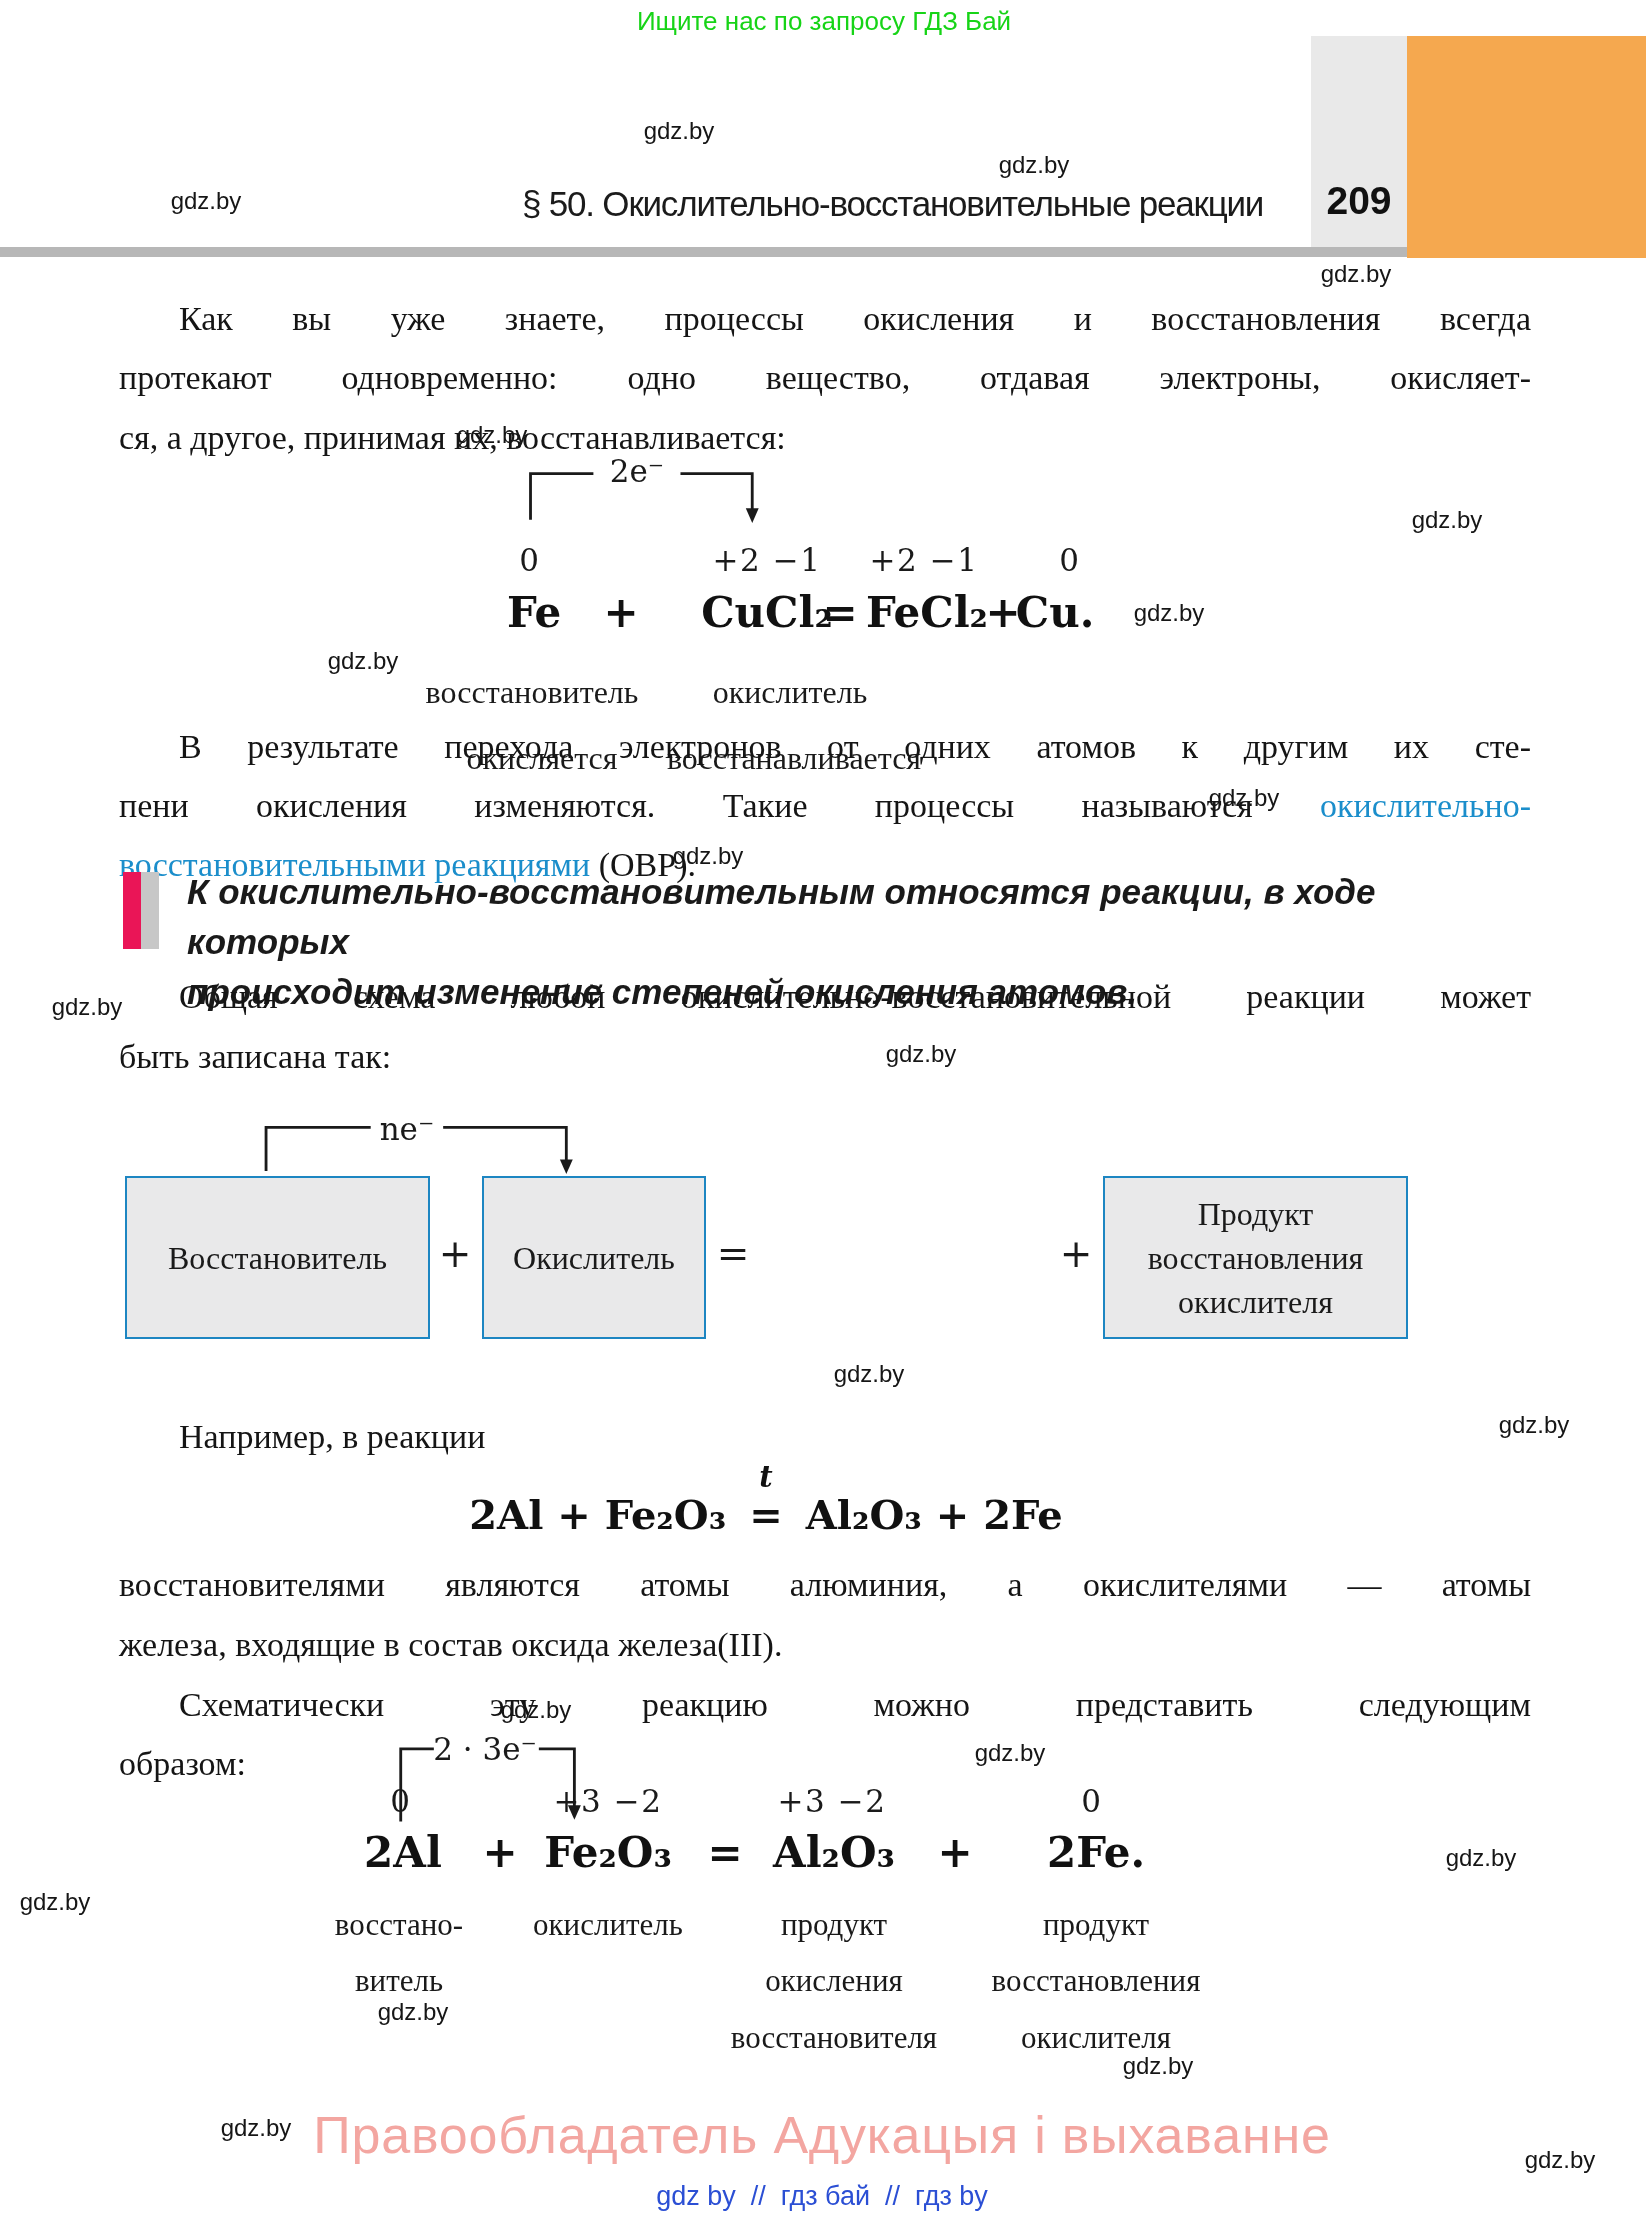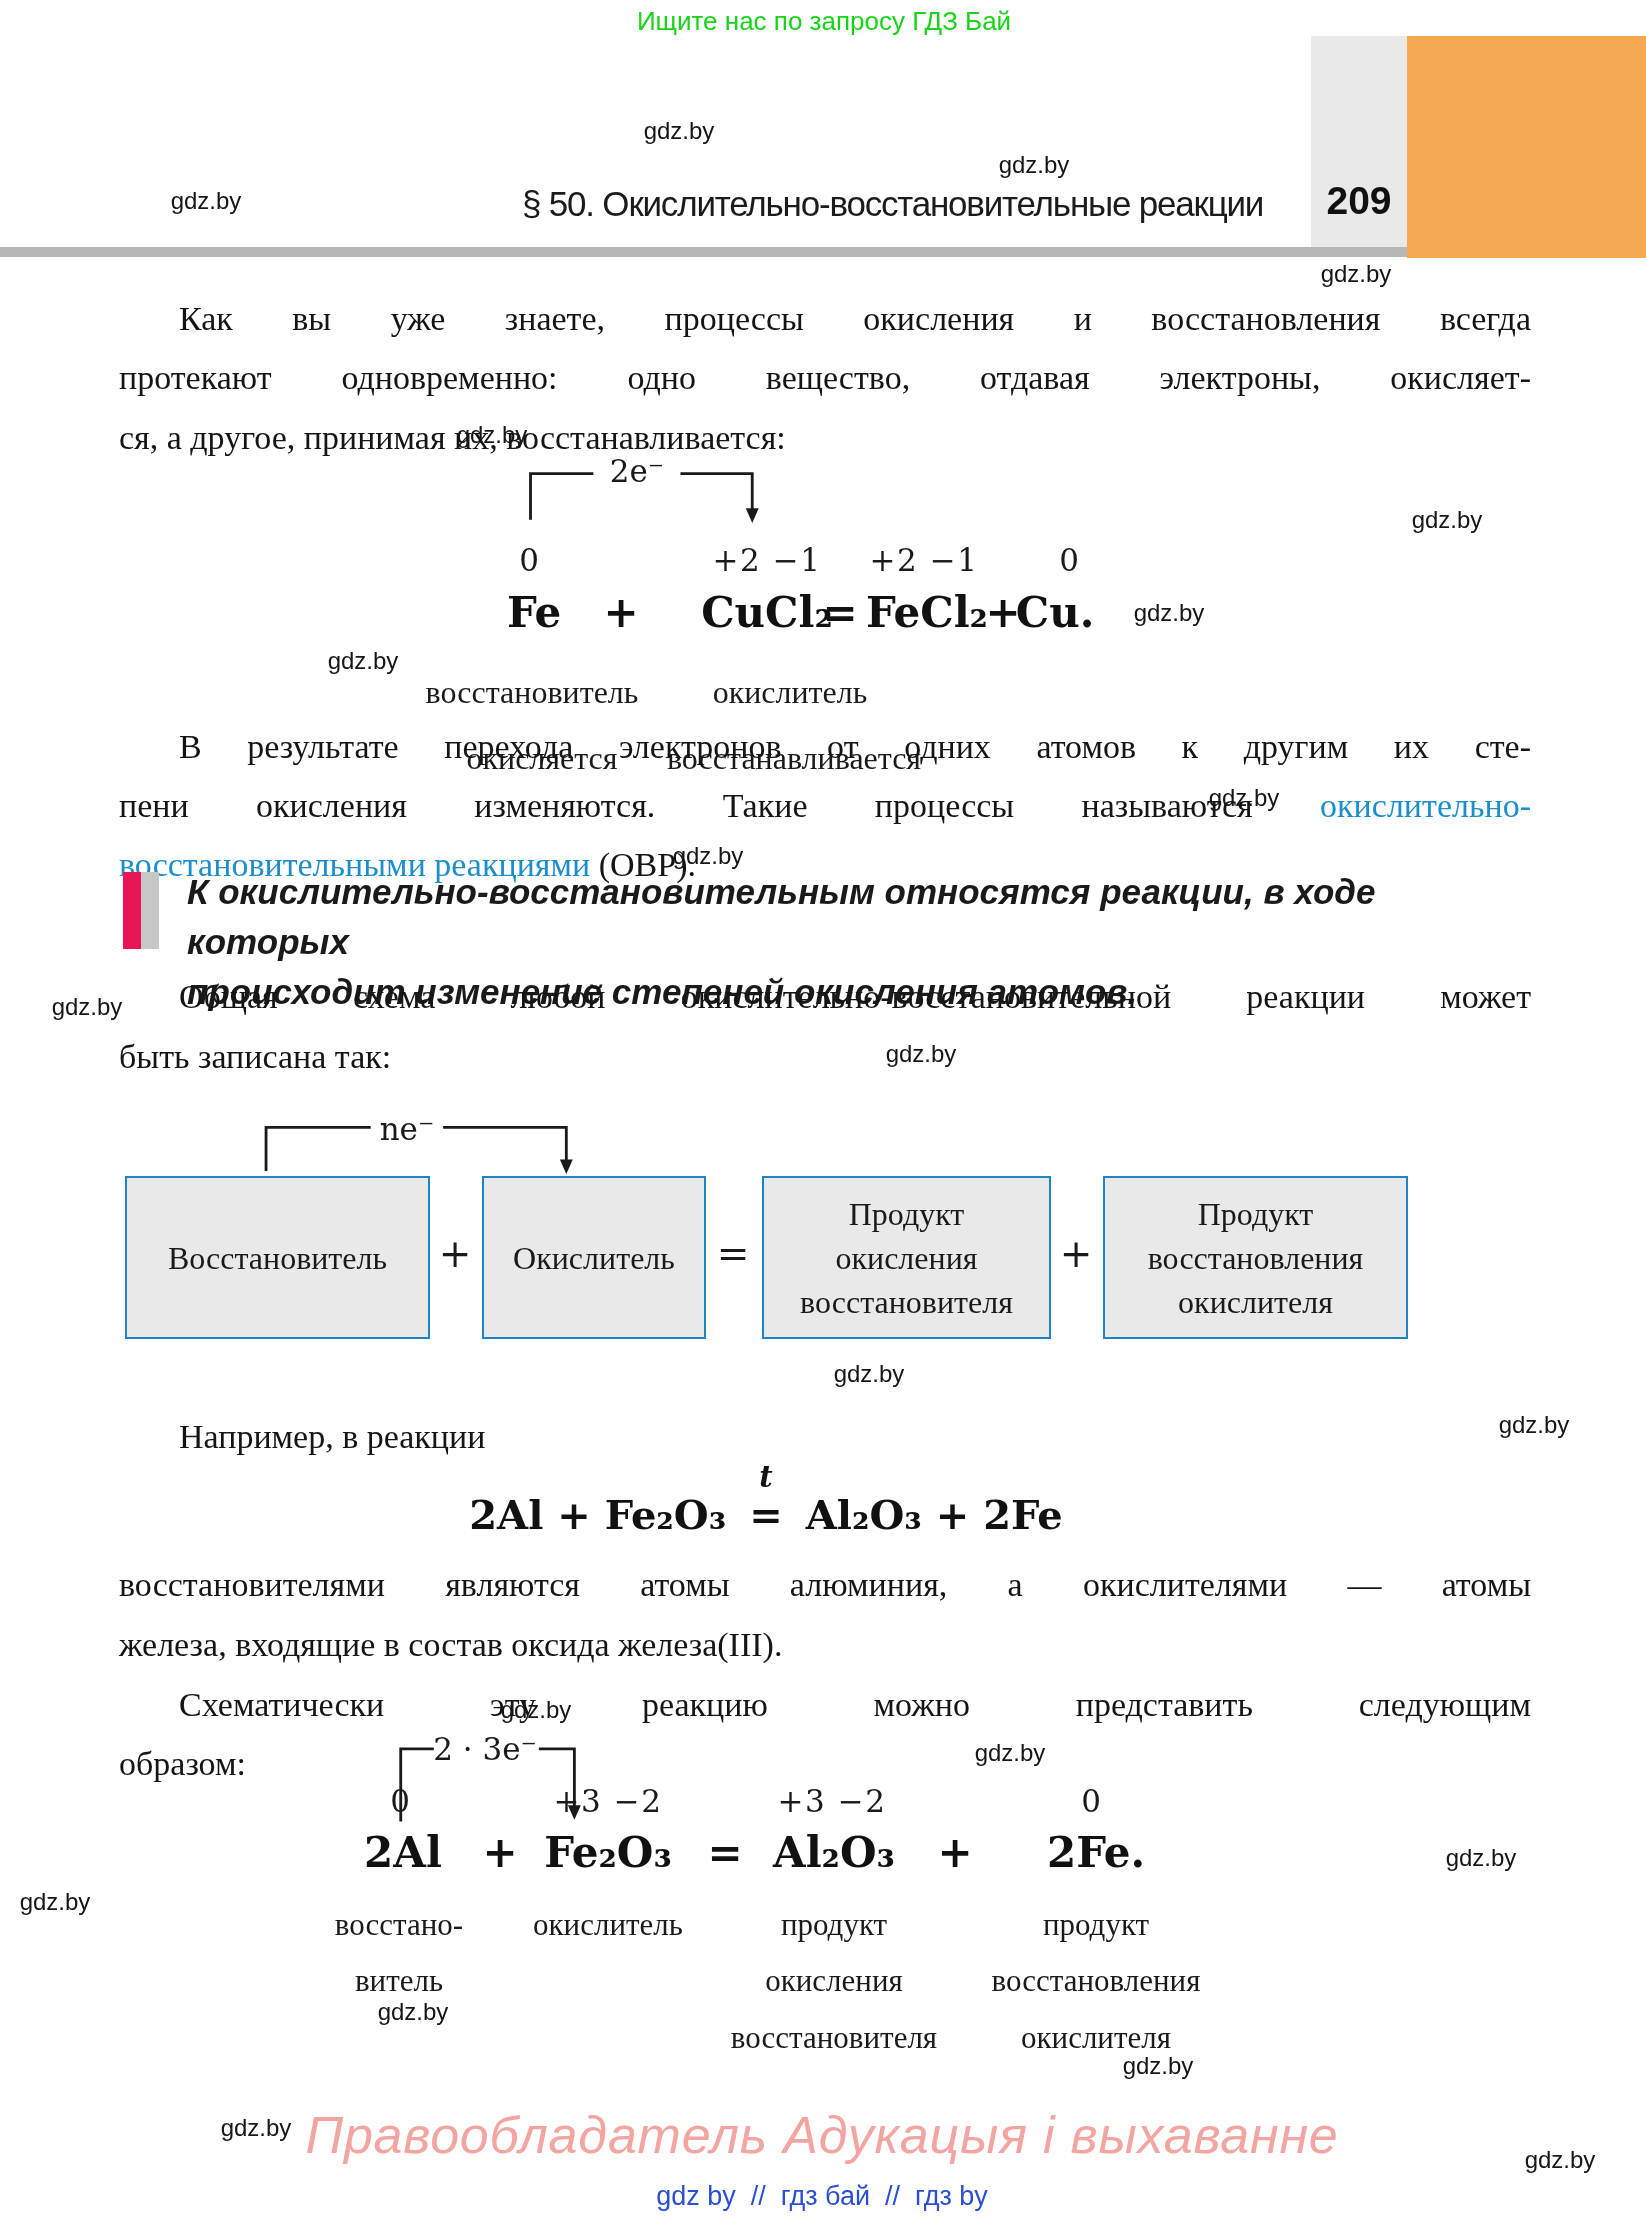--- a/index.html
+++ b/index.html
@@ -60,21 +60,21 @@
   
   .eq2{position:absolute;left:766px;top:1464px;transform:translateX(-50%);
        display:flex;align-items:flex-end;gap:23px;
        font-family:"DejaVu Serif",serif;font-weight:bold;font-size:40px;color:#111;white-space:nowrap;}
   .eq2 .tstack{display:inline-flex;flex-direction:column;align-items:center;line-height:1;}
   .eq2 .tstack i{font-family:"DejaVu Serif",serif;font-weight:bold;font-size:29px;line-height:27px;}
   .eq2 .tstack b{line-height:47px;}
 
   
   .footer-copy{position:absolute;left:822px;top:2105px;transform:translateX(-50%);
-               font-family:"Liberation Sans",sans-serif;font-style:italic;
+               font-family:"Liberation Sans",sans-serif;
                font-size:52px;letter-spacing:0.8px;color:var(--footer-pink);white-space:nowrap;}
   .footer-links{position:absolute;left:822px;top:2181px;transform:translateX(-50%);
                 font:27px "Liberation Sans",sans-serif;color:var(--links-blue);white-space:pre;}
 </style>
 </head>
 <body>
 
 <div class="page">
 
   <div class="banner">Ищите нас по запросу ГДЗ Бай</div>
@@ -158,23 +158,20 @@
     <polygon points="375,70 391,70 383,88"></polygon>
   </svg>
   <span class="eq-el cx" style="left:407px;top:1111px">ne⁻</span>
 
   <div class="sbox" style="left:125px;width:305px">
       <span>Восстановитель</span>
     </div>
   <div class="sbox" style="left:482px;width:224px">
       <span>Окислитель</span>
     </div>
-  <div class="sbox" style="left:762px;width:289px">
-      <span style="width:242px">Продукт окисления восстановителя</span>
-    </div>
   <div class="sbox" style="left:1103px;width:305px">
       <span style="width:266px">Продукт восстановления окислителя</span>
     </div>
   <span class="sop" style="left:455px">+</span>
   <span class="sop" style="left:733px">=</span>
   <span class="sop" style="left:1076px">+</span>
 
   <div class="bline" style="top:1407px"><span style="margin-left:60px">Например, в реакции</span></div>
 
   <div class="eq2">

